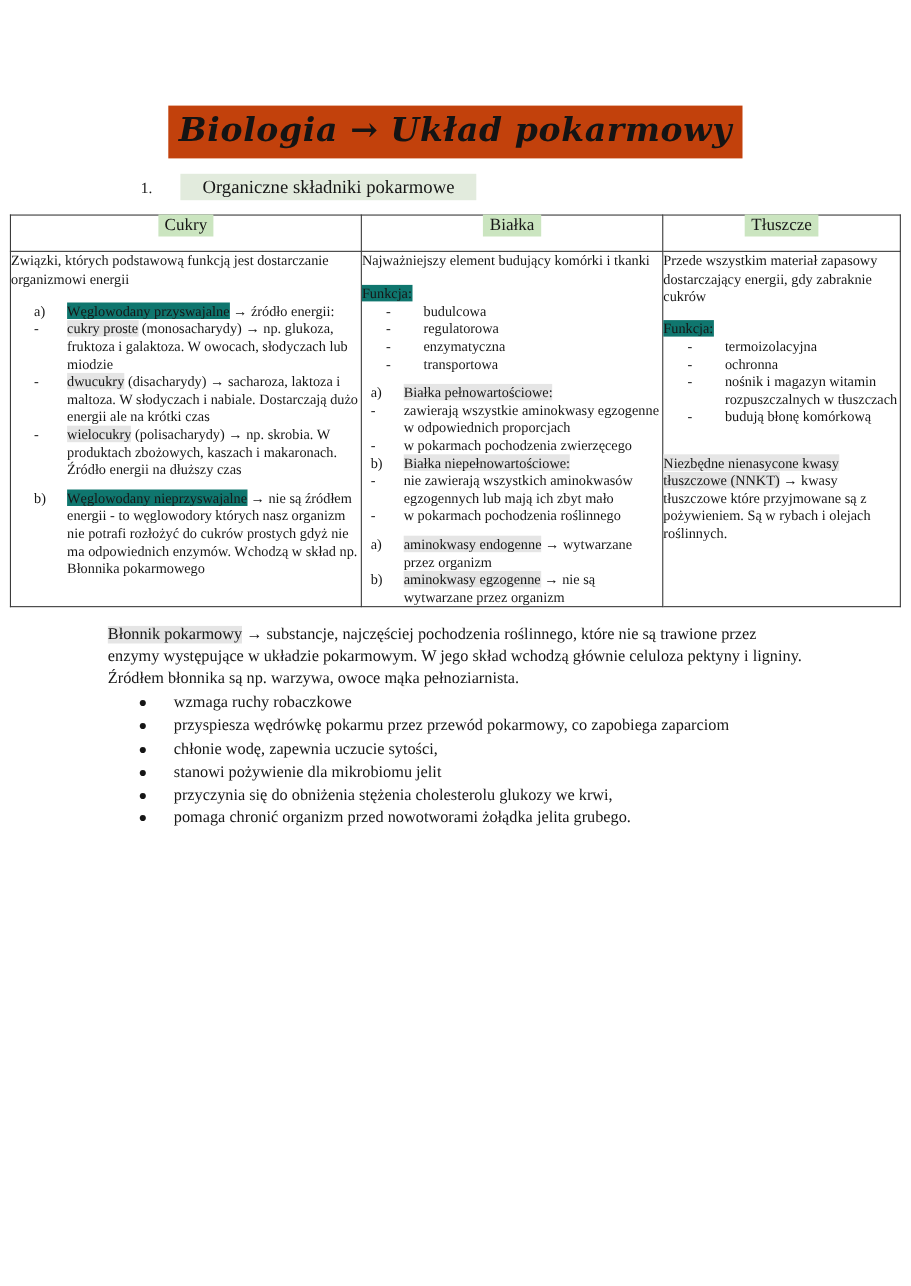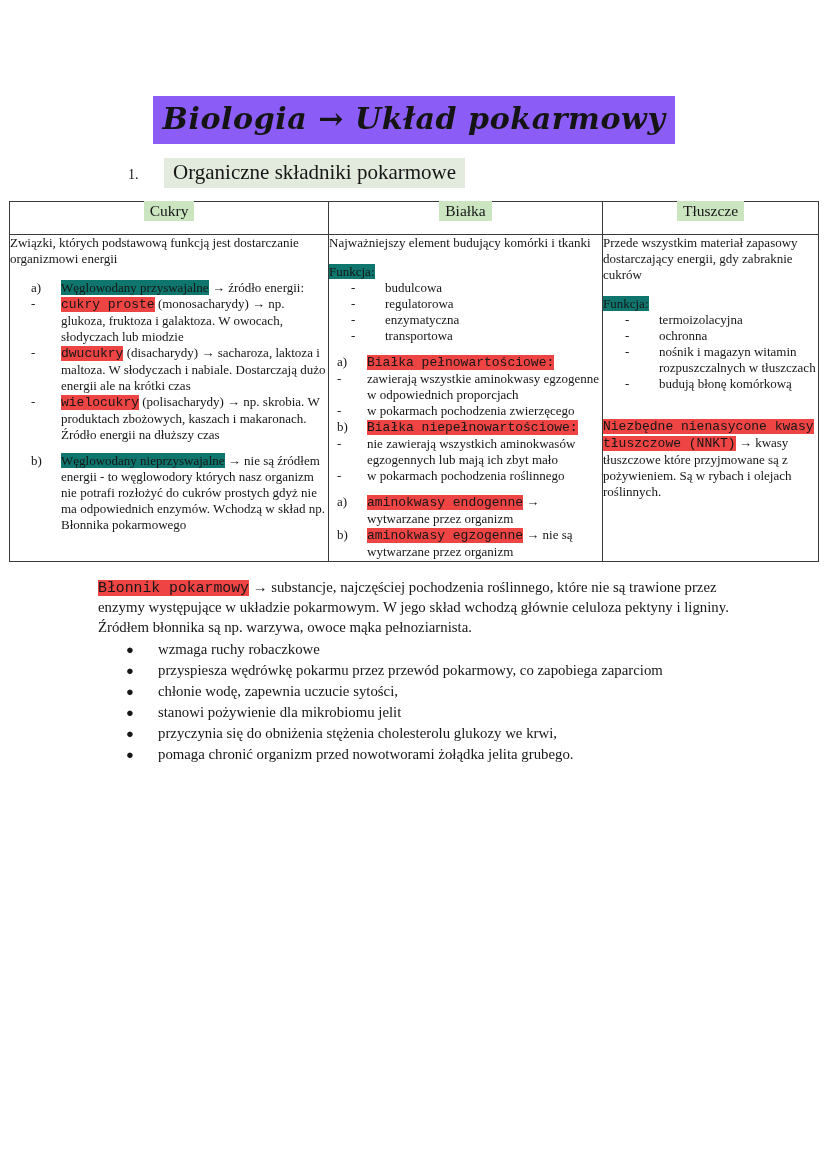--- a/index.html
+++ b/index.html
@@ -29,43 +29,43 @@
   }
   .doc-title {
     display: inline-block;
     font-family: "DejaVu Serif", "Liberation Serif", serif;
     font-style: italic;
     font-weight: bold;
     font-size: 30px;
     letter-spacing: 0.6px;
     line-height: 1.28;
     padding: 4px 10px 6px 10px;
-    background: #8b5cf6;
+    background: #c2410c;
     color: #141414;
     white-space: nowrap;
   }
 
   
   .section-head {
     margin: 14px 0 0 0;
     padding-left: 128px;
     font-size: 15.5px;
     line-height: 1.3;
     display: flex;
     align-items: baseline;
   }
   .section-num {
     width: 36px;
     flex: 0 0 36px;
     font-size: 14px;
   }
   .section-title-hl {
     background: #e2ebdd;
-    padding: 1px 9px;
-    font-size: 21px;
+    padding: 1px 20px;
+    font-size: 17px;
   }
 
   
   table.main-table {
     width: 806px;
     margin: 13px auto 0 auto;
     border-collapse: collapse;
     table-layout: fixed;
   }
   table.main-table td,
@@ -115,21 +115,21 @@
   .col1 .lmark.alpha { width: 30px; margin-left: 21px; }
   .col1 .lmark.dash  { width: 30px; margin-left: 21px; }
   
   .col2 .lmark.alpha { width: 30px; margin-left: 8px; }
   .col2 .lmark.dash  { width: 30px; margin-left: 8px; }
   .col2 .lmark.dash2 { width: 34px; margin-left: 22px; }
   
   .col3 .lmark.dash2 { width: 34px; margin-left: 22px; }
 
   
-  .hl-green { background: #ef4444; font-family: Liberation Mono, monospace; }
+  .hl-green { background: #e5e5e5; }
   .hl-blue  { background: #0f766e; }
 
   
   .bottom {
     margin: 16px auto 0 auto;
     width: 640px;
     padding-left: 8px;
     font-size: 14.8px;
     line-height: 1.345;
   }

